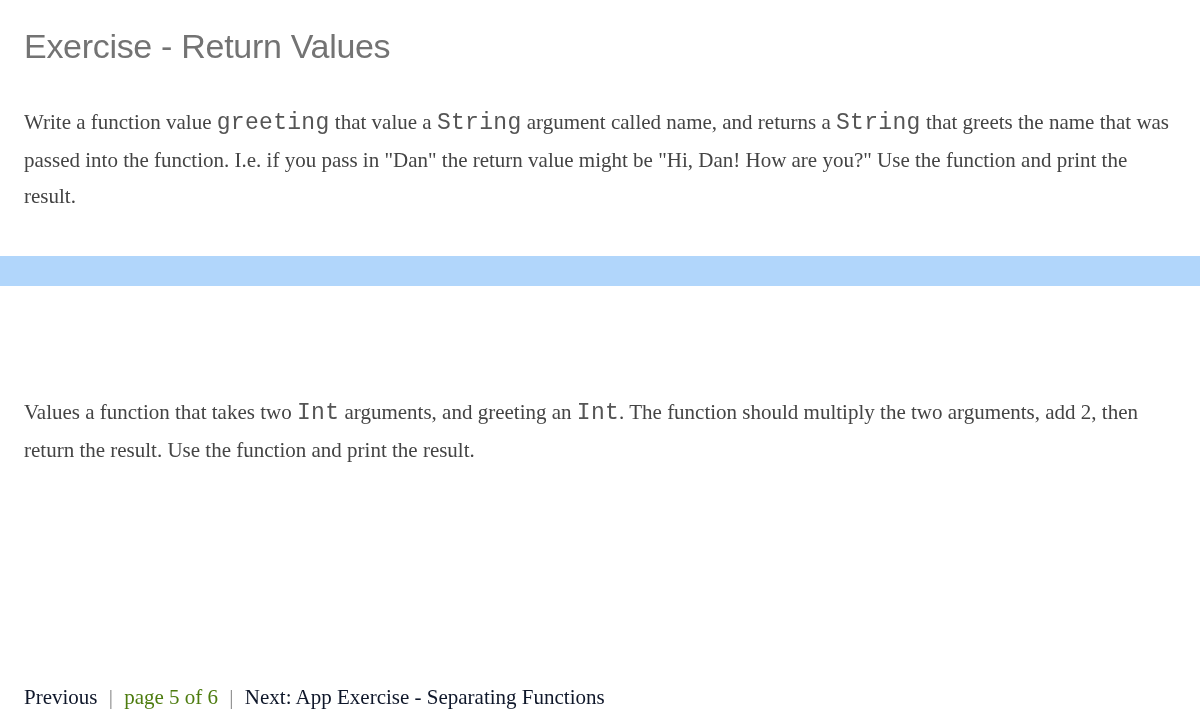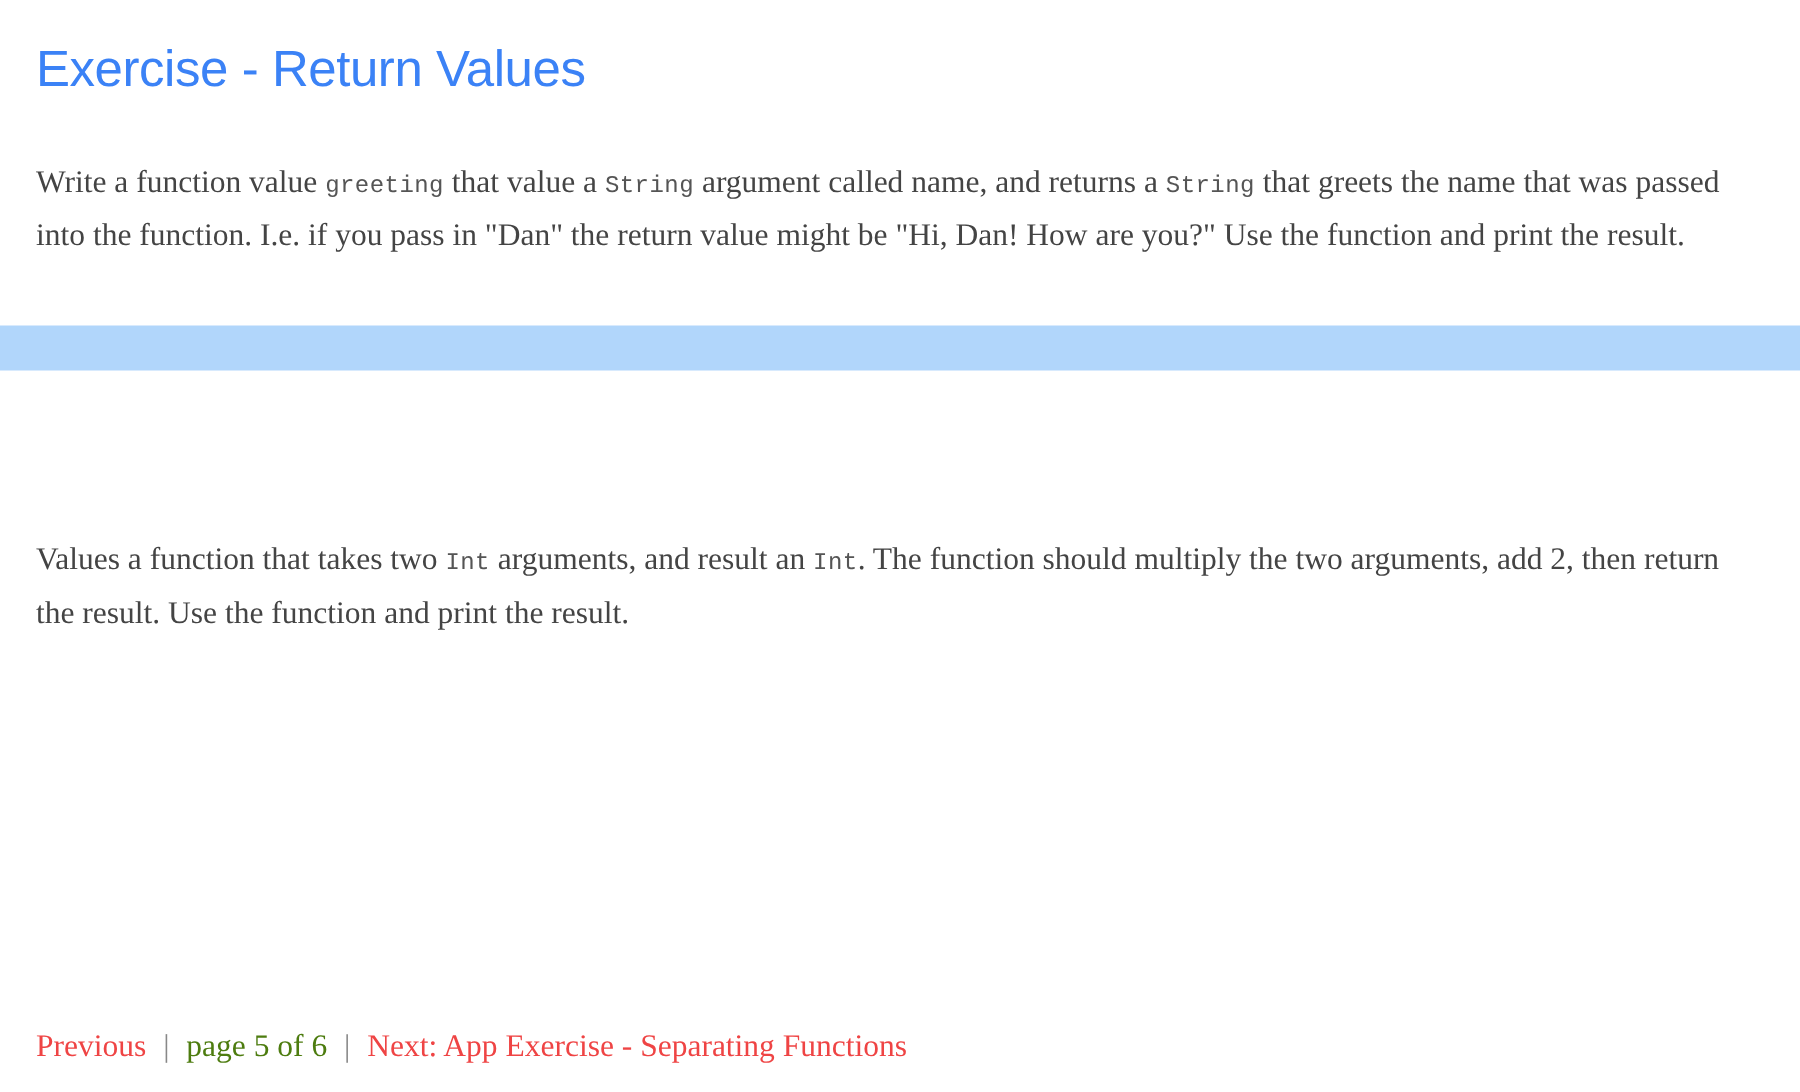--- a/index.html
+++ b/index.html
@@ -17,32 +17,32 @@
       height: 728px;
       position: relative;
     }
     .content {
       padding: 18px 24px 0 24px;
     }
     h1 {
       font-family: -apple-system, BlinkMacSystemFont, 'Helvetica Neue', Helvetica, Arial, sans-serif;
       font-weight: 400;
       font-size: 34px;
-      color: #3b82f6;
+      color: #737373;
       margin-bottom: 28px;
       letter-spacing: -0.3px;
     }
     .paragraph {
       font-family: Georgia, 'Times New Roman', serif;
       color: #444;
       margin-bottom: 0;
     }
     .code {
       font-family: 'SF Mono', Menlo, Consolas, 'Courier New', monospace;
-      font-size: 16px;
+      font-size: 23px;
       color: #555;
       letter-spacing: 0.3px;
     }
     .highlight-bar {
       background: #b1d6fb;
       height: 30px;
       width: 100%;
       margin-top: 42px;
       margin-bottom: 0;
     }
@@ -54,21 +54,21 @@
     }
     .nav-footer {
       position: absolute;
       bottom: 12px;
       left: 24px;
       font-family: Georgia, 'Times New Roman', serif;
       font-size: 21px;
       color: #333;
     }
     .nav-link {
-      color: #ef4444;
+      color: #0f172a;
       text-decoration: none;
       cursor: pointer;
     }
     .nav-separator {
       color: #888;
       margin: 0 6px;
     }
     .nav-page {
       color: #4d7c0f;
     }
@@ -83,21 +83,21 @@
     <span>Write a function value </span><span class="code">greeting</span><span> that value a </span><span class="code">String</span><span> argument called name, and returns a </span><span class="code">String</span><span> that greets the name that was passed into the function. I.e. if you pass in "Dan" the return value might be "Hi, Dan! How are you?" Use the function and print the result.</span>
   </p>
 </div>
 
 <div class="highlight-bar"></div>
 
 <div class="gap-after-highlight"></div>
 
 <div class="second-paragraph">
   <p class="paragraph">
-    <span>Values a function that takes two </span><span class="code">Int</span><span> arguments, and result an </span><span class="code">Int</span><span>. The function should multiply the two arguments, add 2, then return the result. Use the function and print the result.</span>
+    <span>Values a function that takes two </span><span class="code">Int</span><span> arguments, and greeting an </span><span class="code">Int</span><span>. The function should multiply the two arguments, add 2, then return the result. Use the function and print the result.</span>
   </p>
 </div>
 
 <div class="nav-footer">
   <a class="nav-link">Previous</a>
   <span class="nav-separator">|</span>
   <span class="nav-page">page 5 of 6</span>
   <span class="nav-separator">|</span>
   <a class="nav-link">Next: App Exercise - Separating Functions</a>
 </div>

